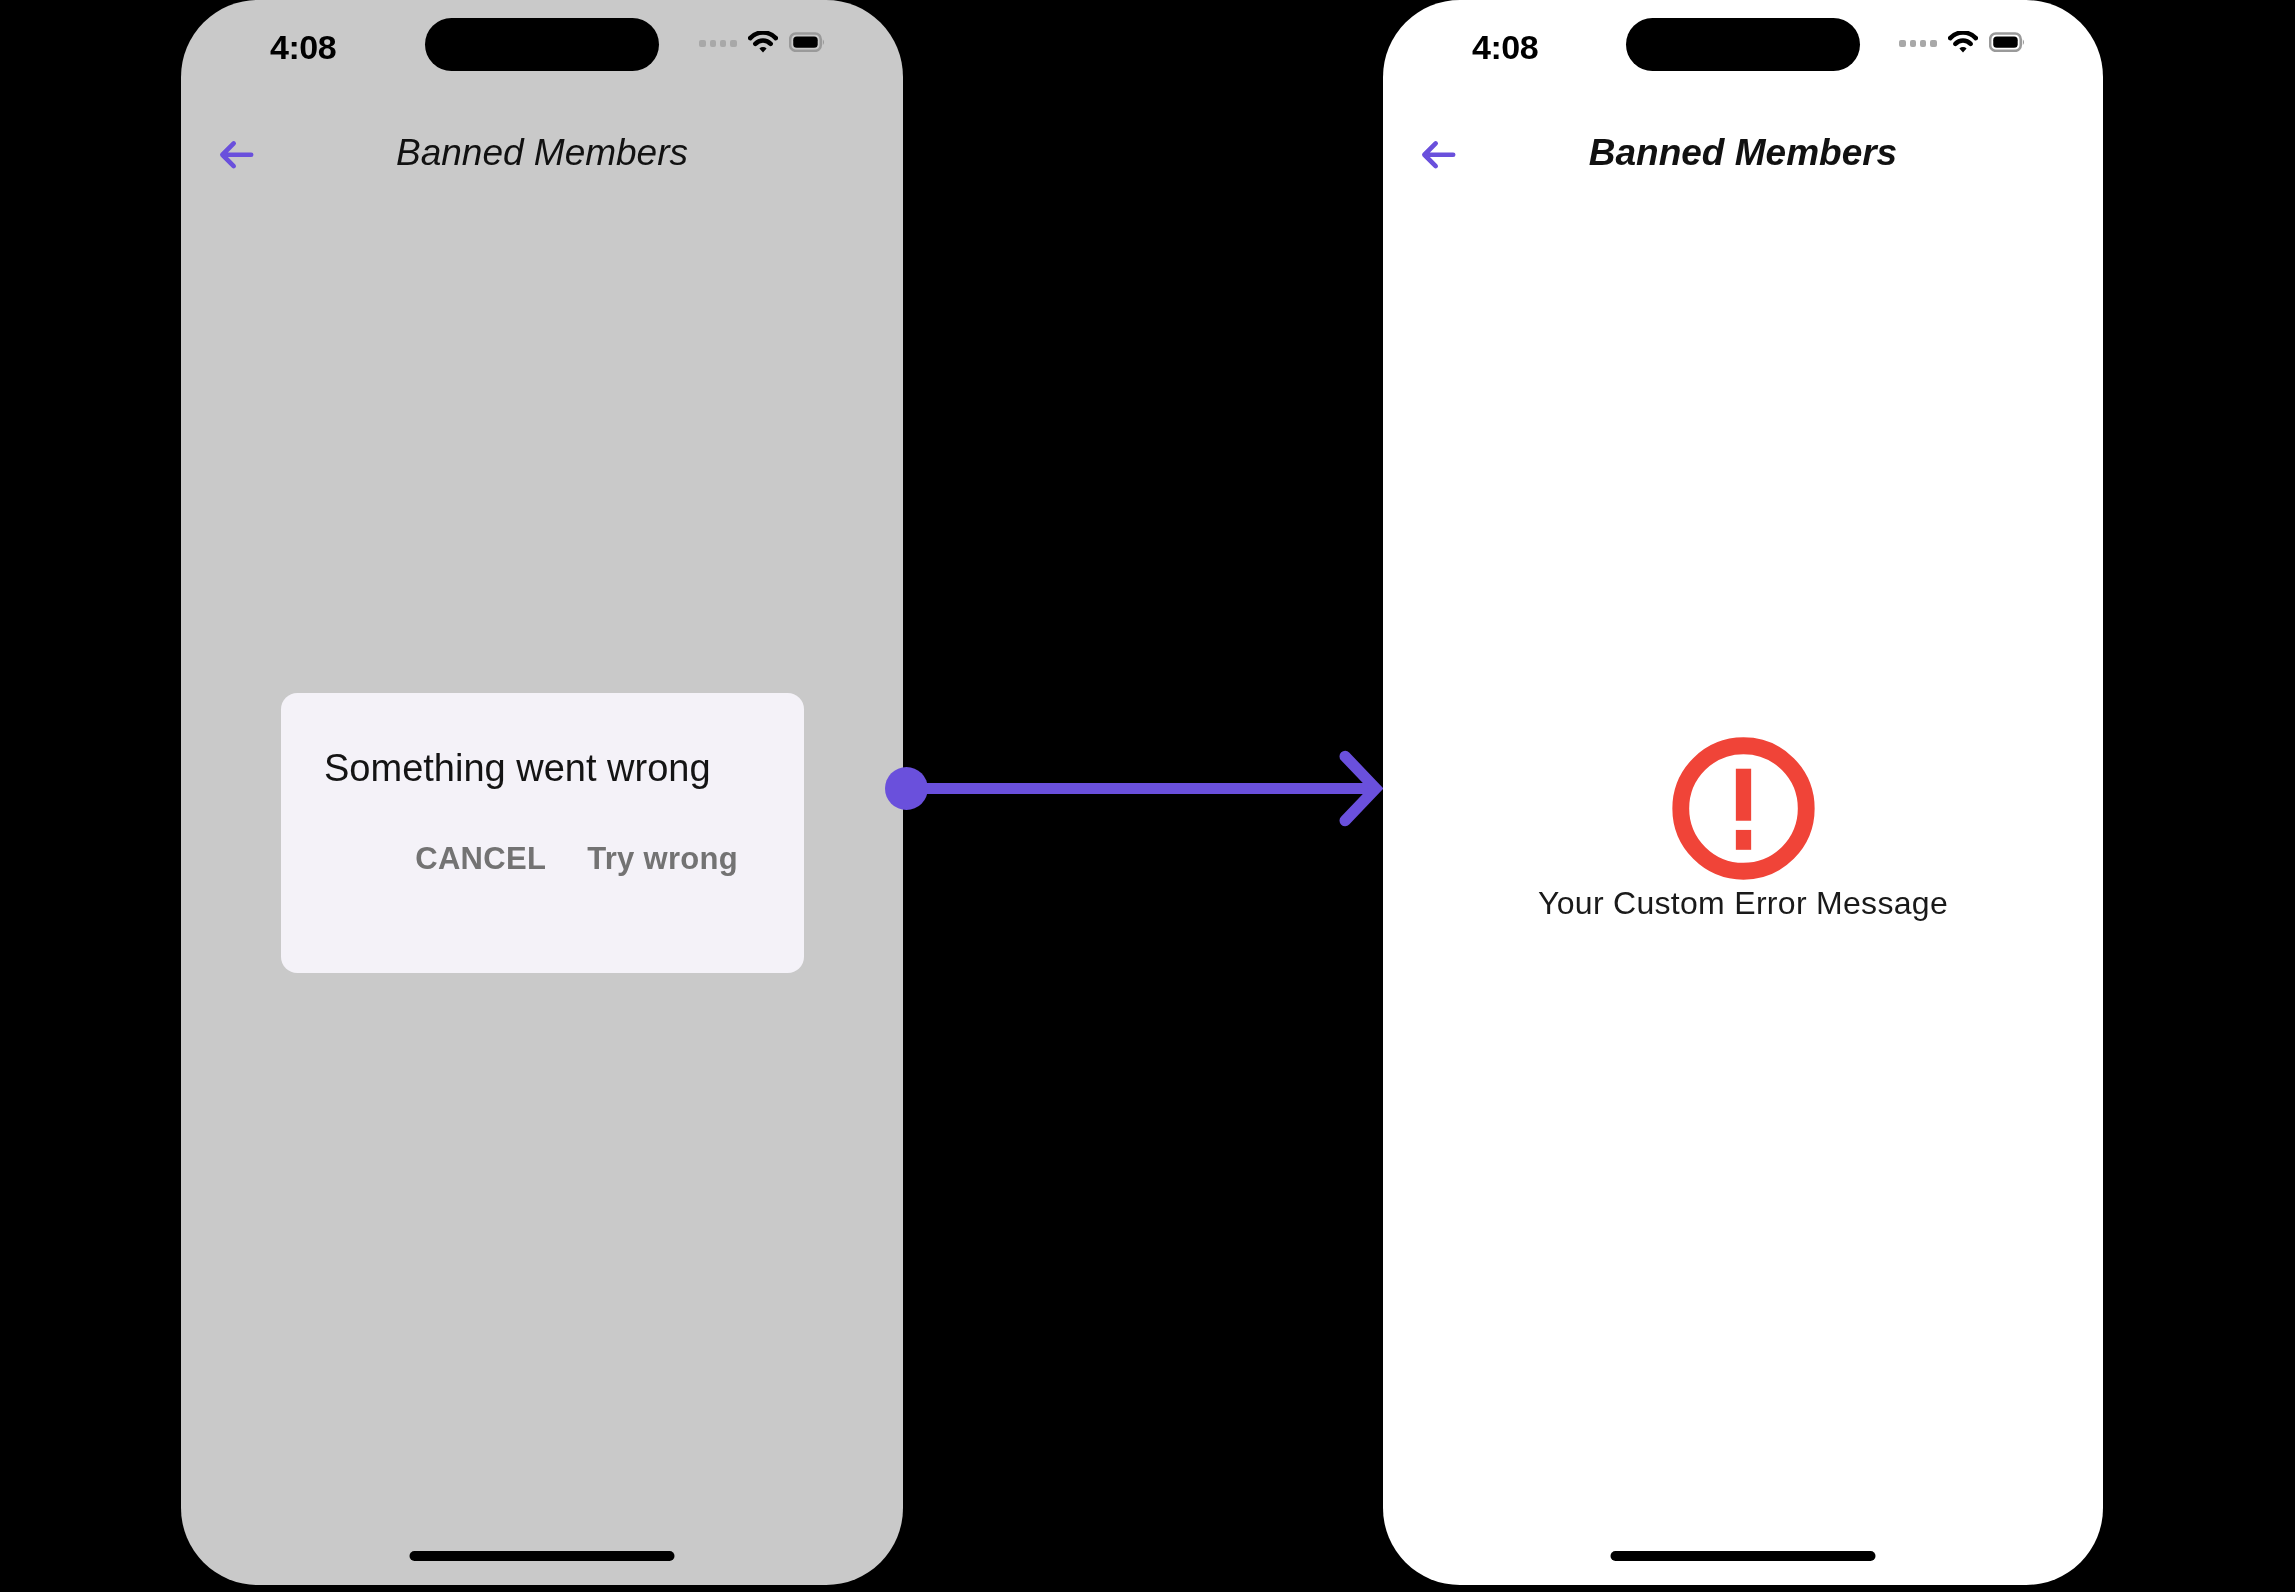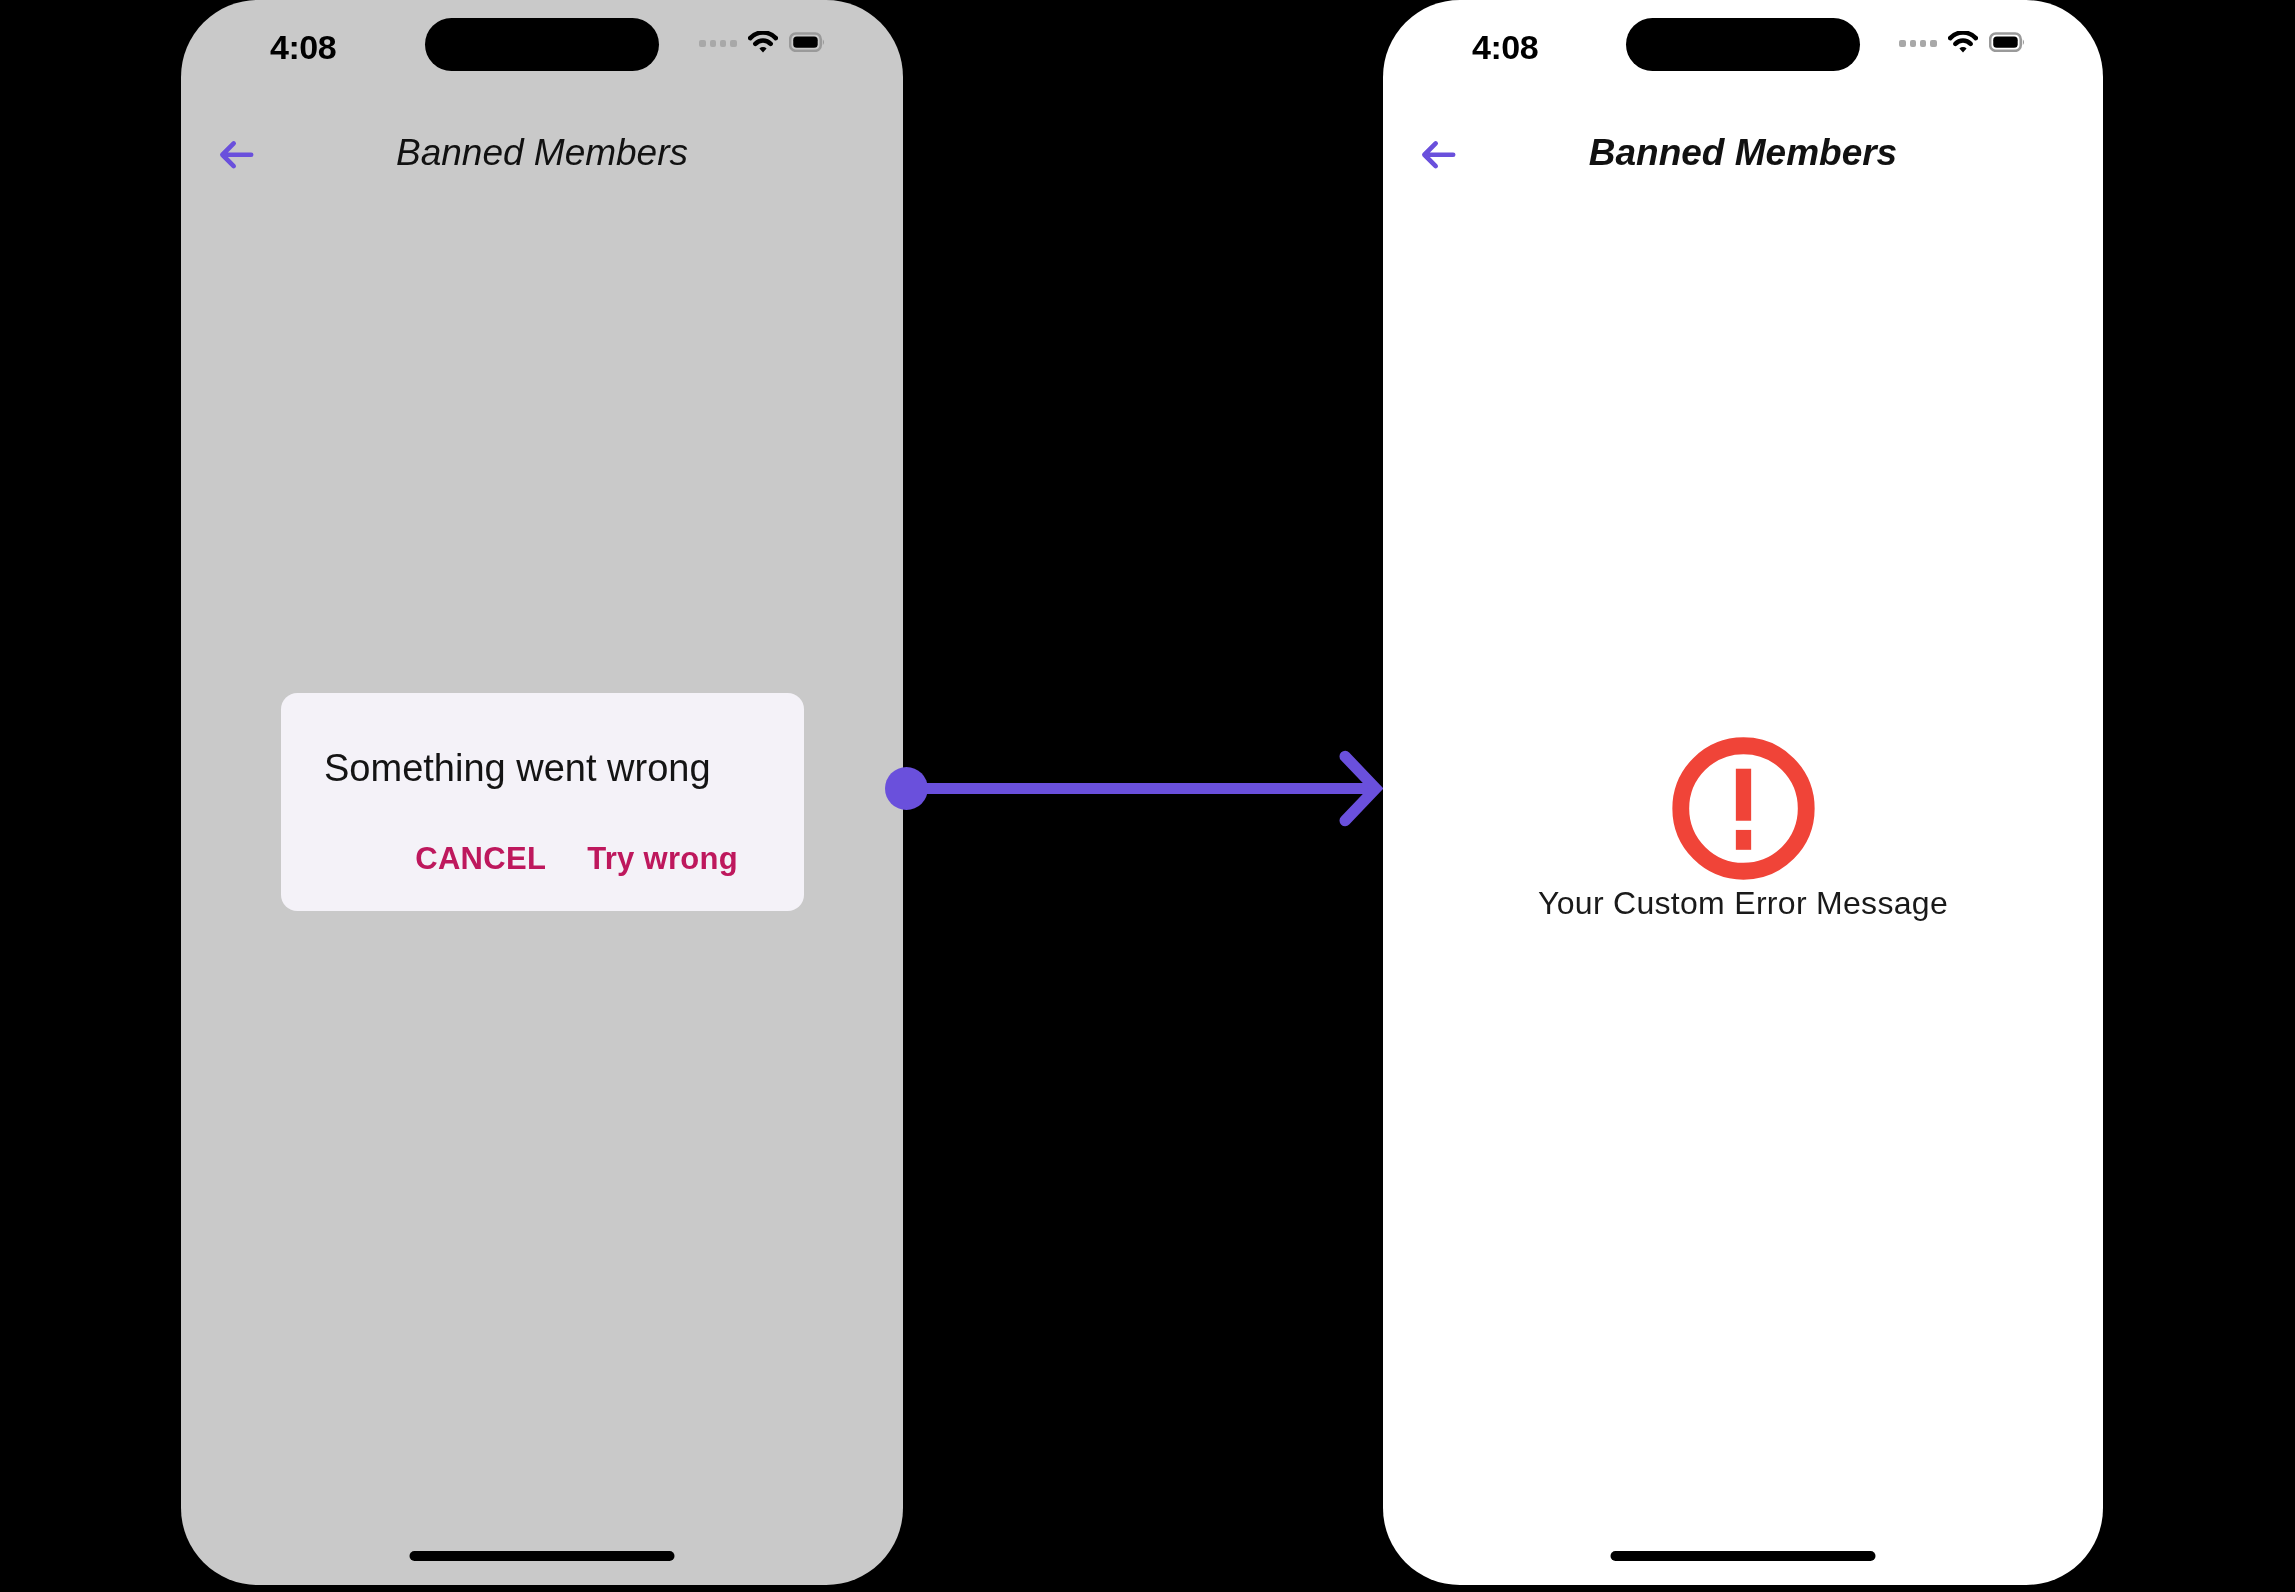--- a/index.html
+++ b/index.html
@@ -115,21 +115,21 @@
     color: #111111;
   }
   .nav-title.bold { font-weight: 700; }
 
   
   .dialog {
     position: absolute;
     left: 100px;
     top: 693px;
     width: 523px;
-    height: 218px;
+    height: 280px;
     background: #f4f2f8;
     border-radius: 16.3px;
     box-sizing: border-box;
   }
   .dialog-title {
     position: absolute;
     left: 43px;
     top: 54px;
     font-size: 38px;
     color: #141414;
@@ -141,21 +141,21 @@
     top: 148px;
     display: flex;
     justify-content: flex-end;
     align-items: center;
     gap: 41px;
     padding-right: 66px;
     box-sizing: border-box;
   }
   .dialog-btn {
     font-size: 31px;
-    color: #be185d;
+    color: #737373;
     font-weight: 600;
     cursor: pointer;
     background: none;
     border: none;
     padding: 0;
     font-family: "Liberation Sans", sans-serif;
     letter-spacing: 0.3px;
   }
 
   

